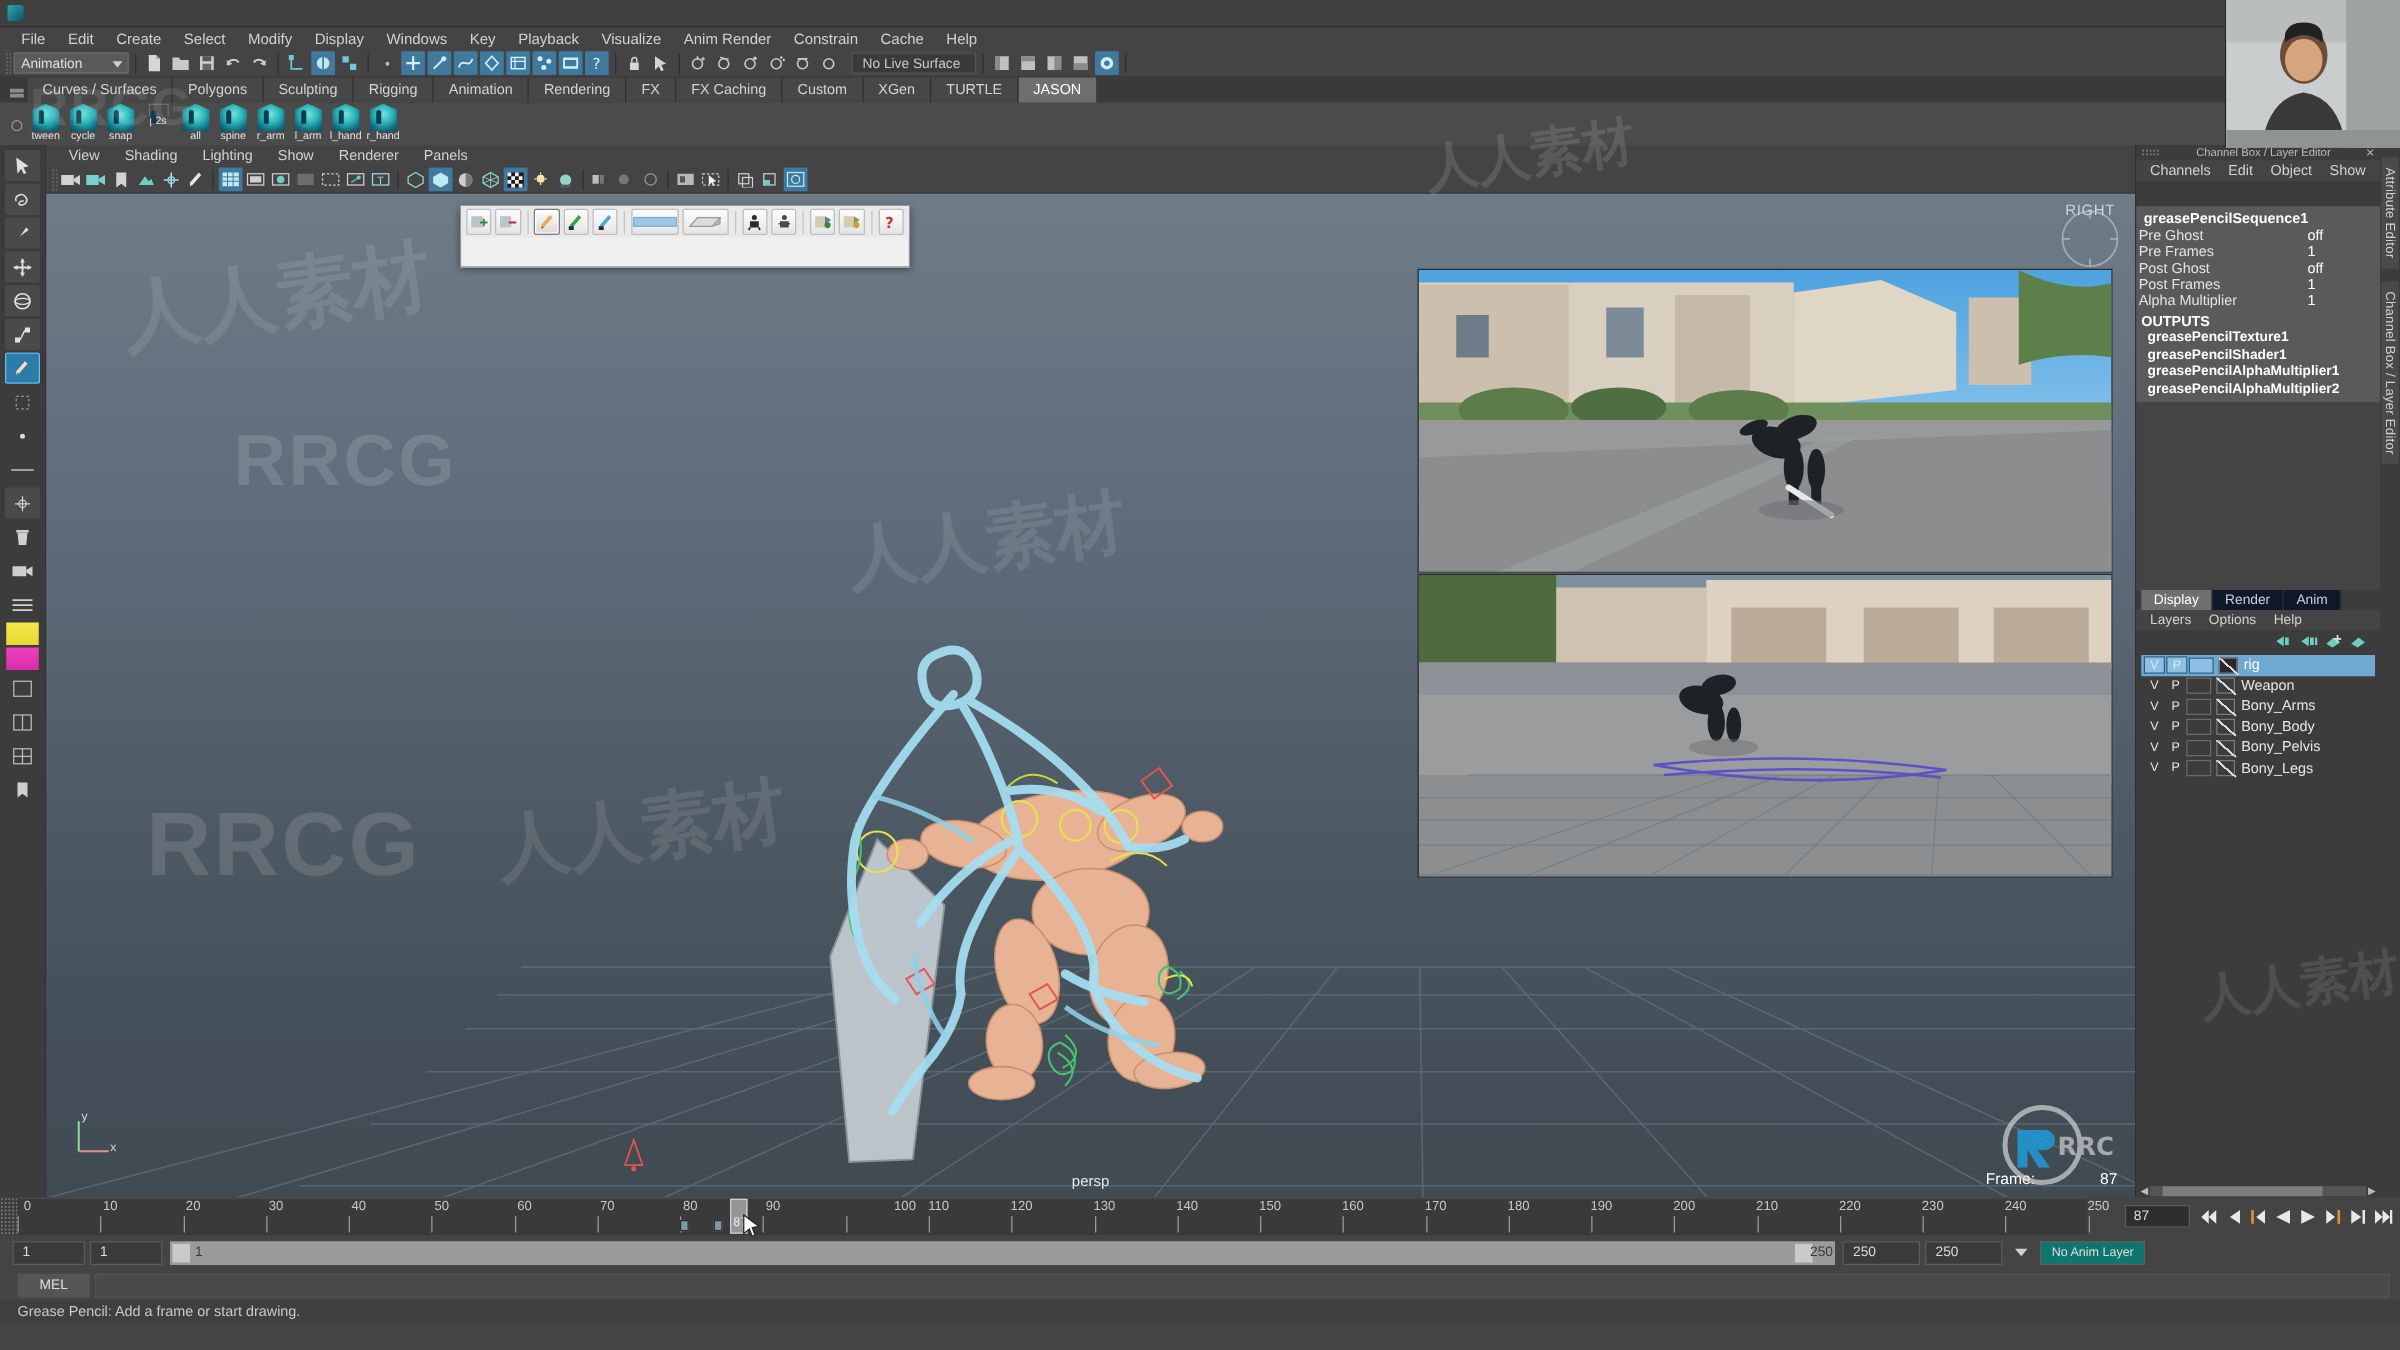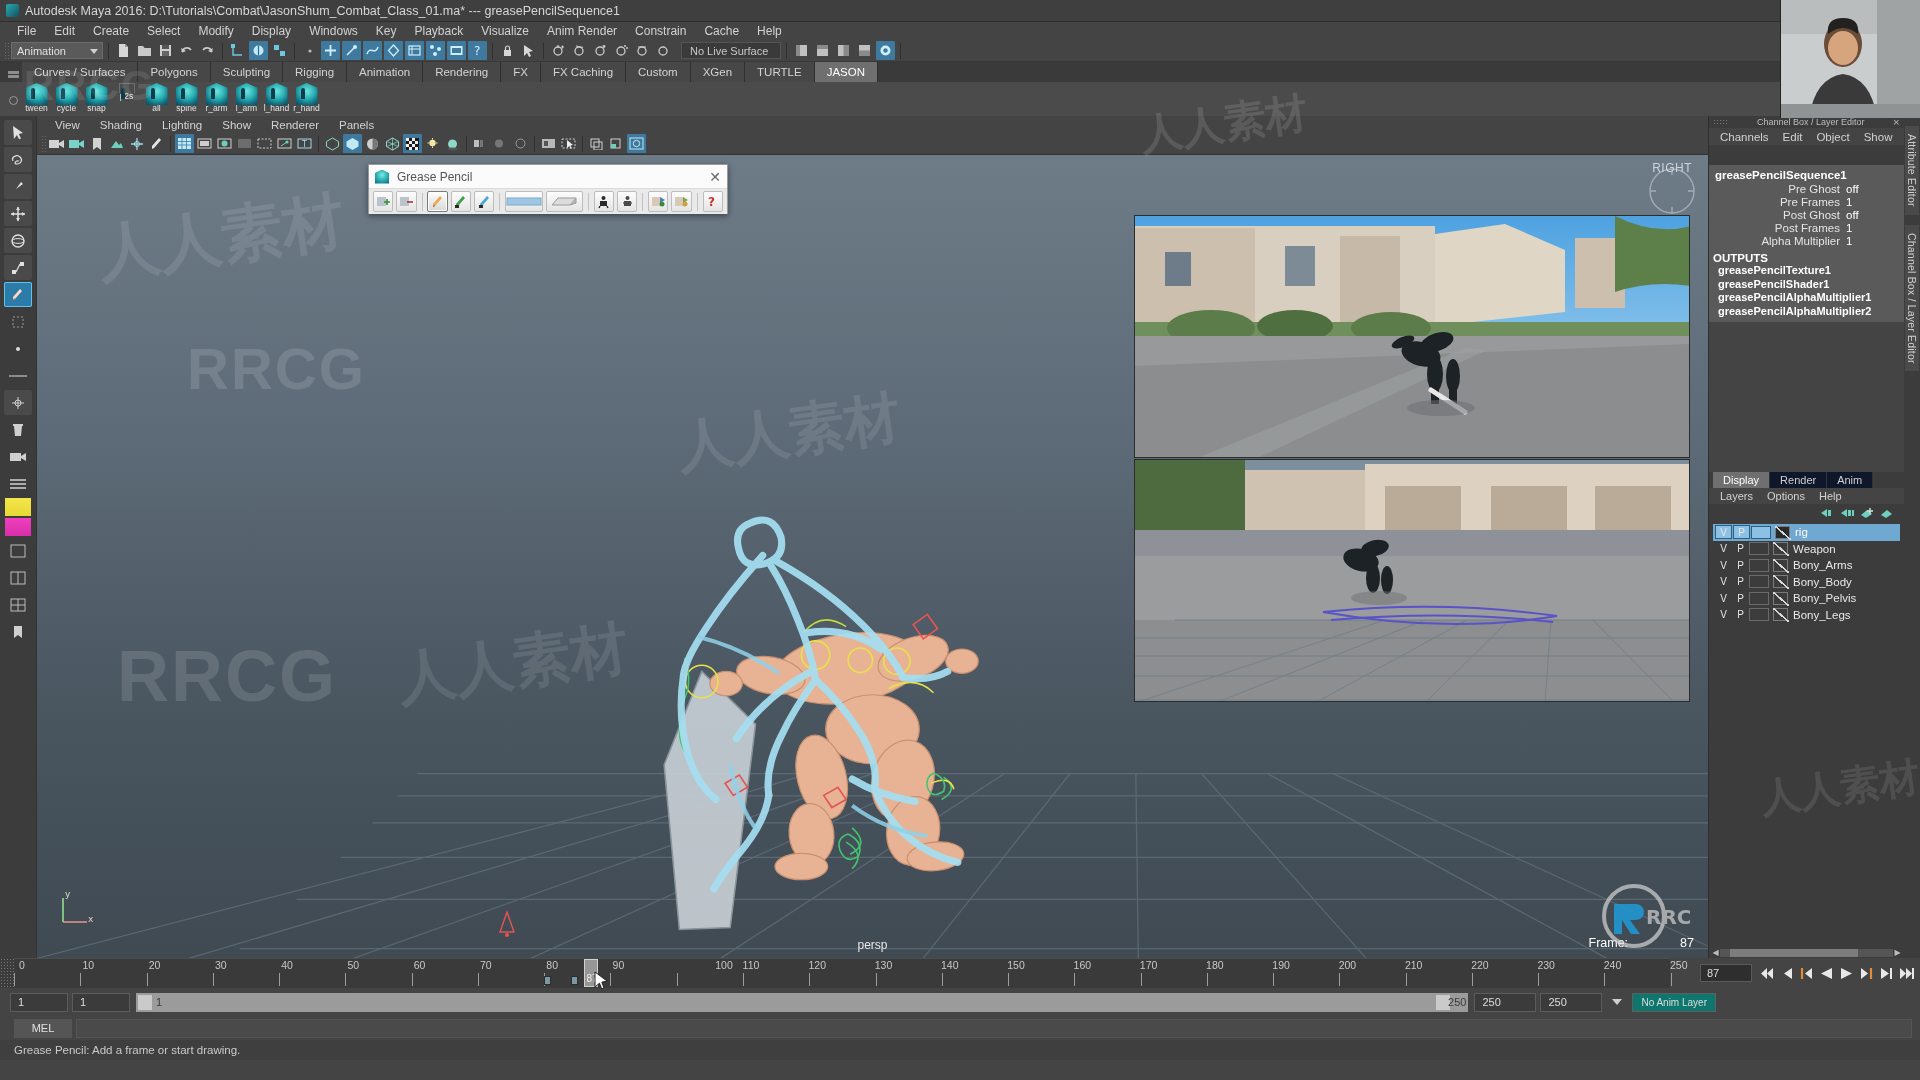--- a/index.html
+++ b/index.html
@@ -97,21 +97,21 @@
 
   
   .rightdock { width:196px; background:#3c3c3c; display:flex; flex-direction:column; border-left:1px solid #2f2f2f;}
   .dockhead { height:12px; background:#3c3c3c; display:flex; align-items:center; justify-content:space-between; padding:0 4px; font-size:9px; color:#bdbdbd;}
   .dockhead .dots { width:16px; height:6px; background-image:radial-gradient(#7a7a7a 1px, transparent 1px); background-size:3px 3px;}
   .cbmenu { height:17px; background:#444; display:flex; align-items:center; padding-left:4px;}
   .cbmenu span { padding:0 7px; font-size:11.5px; color:#d2d2d2;}
   .cbody { background:#5a5a5a; padding:4px 0 4px 0;margin-top:20px; }
   .cbtitle { font-size:11.5px; color:#ffffff; font-weight:bold; padding-left:6px; margin-bottom:2px;}
   .crow { display:flex; font-size:11.5px; line-height:13px; padding:0 2px;}
-  .crow .cn { flex:1; text-align:right; color:#e4e4e4; padding-right:6px;}
+  .crow .cn { flex:1; color:#e4e4e4; padding-right:6px;}
   .crow .cv { width:56px; color:#ffffff;}
   .outhead { font-size:11.5px; color:#ffffff; font-weight:bold; padding-left:4px; margin-top:4px;}
   .outitem { font-size:11px; color:#ffffff; font-weight:bold; padding-left:9px; line-height:13.5px;}
   .cblank { background:#444; height:150px;}
 
   .layertabs { height:16px; background:#3c3c3c; display:flex; align-items:stretch; padding-left:4px;}
   .ltab { padding:0 10px; font-size:11px; display:flex; align-items:center; background:#0f172a; color:#cfcfcf; border-right:1px solid #333;}
   .ltab.active { background:#6f6f6f; color:#fff;}
   .lmenu { height:16px; background:#444; display:flex; align-items:center; padding-left:4px;}
   .lmenu span { padding:0 7px; font-size:11px; color:#d2d2d2;}
@@ -175,21 +175,20 @@
   
   .webcam { position:absolute; right:0; top:0; width:140px; height:118px; overflow:hidden; background:#cfd3d4; border-left:1px solid #222;}
 </style>
 </head>
 <body>
 
 <div class="app">
 
   <div class="titlebar">
     <div class="maya-logo"></div>
-    <div class="title">Autodesk Maya 2016: D:\Tutorials\Combat\JasonShum_Combat_Class_01.ma*   ---   greasePencilSequence1</div>
   </div>
 
   <div class="menubar">
     <div class="mi">File</div>
     <div class="mi">Edit</div>
     <div class="mi">Create</div>
     <div class="mi">Select</div>
     <div class="mi">Modify</div>
     <div class="mi">Display</div>
     <div class="mi">Windows</div>
@@ -1059,25 +1058,20 @@
       </div>
     </div>
 
     <div class="vtabstrip">
       <div class="vtab">Attribute Editor</div>
       <div class="vtab">Channel Box / Layer Editor</div>
     </div>
   </div>
 
   <div class="gpdlg">
-    <div class="tb2">
-      <span class="ic"></span>
-      <span class="t">Grease Pencil</span>
-      <span class="x">✕</span>
-    </div>
     <div class="row">
       <span class="gpb">
           <svg width="15" height="13">
             <rect x="1" y="2" width="9" height="9" fill="#b9c4cc"></rect>
             <path d="M11 4v6M8 7h6" stroke="#3a8a3a" stroke-width="1.6"></path>
           </svg>
         </span>
       <span class="gpb">
           <svg width="15" height="13">
             <rect x="1" y="2" width="9" height="9" fill="#b9c4cc"></rect>

